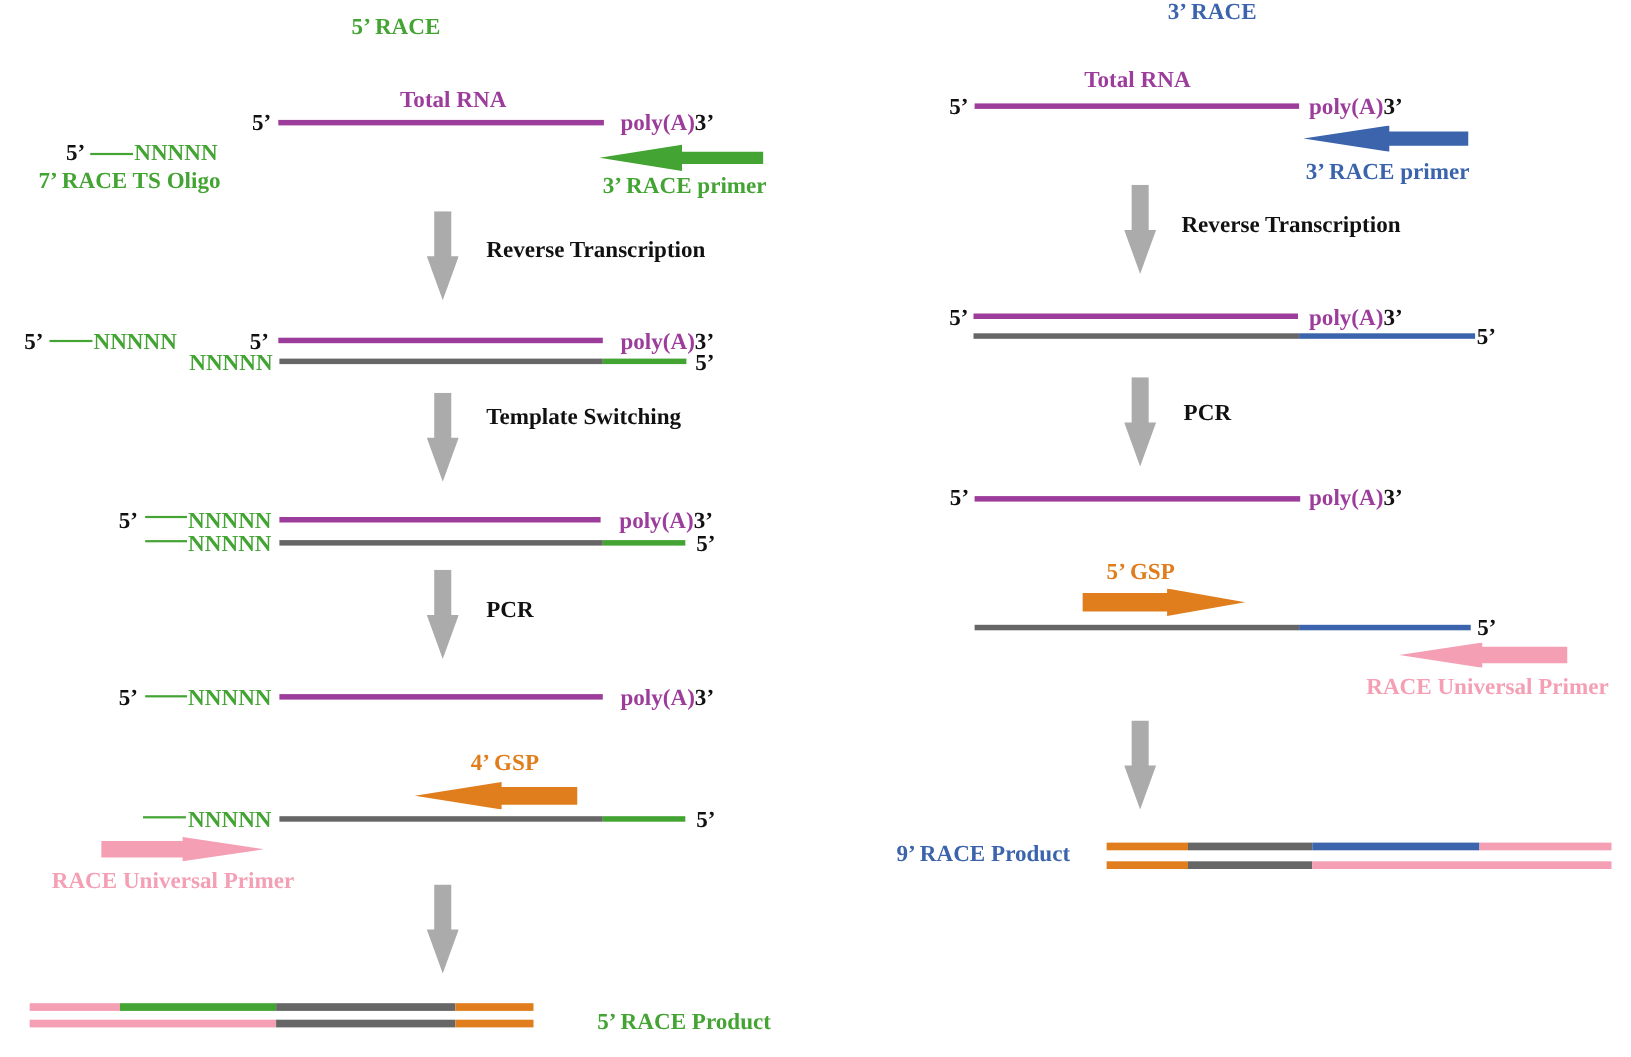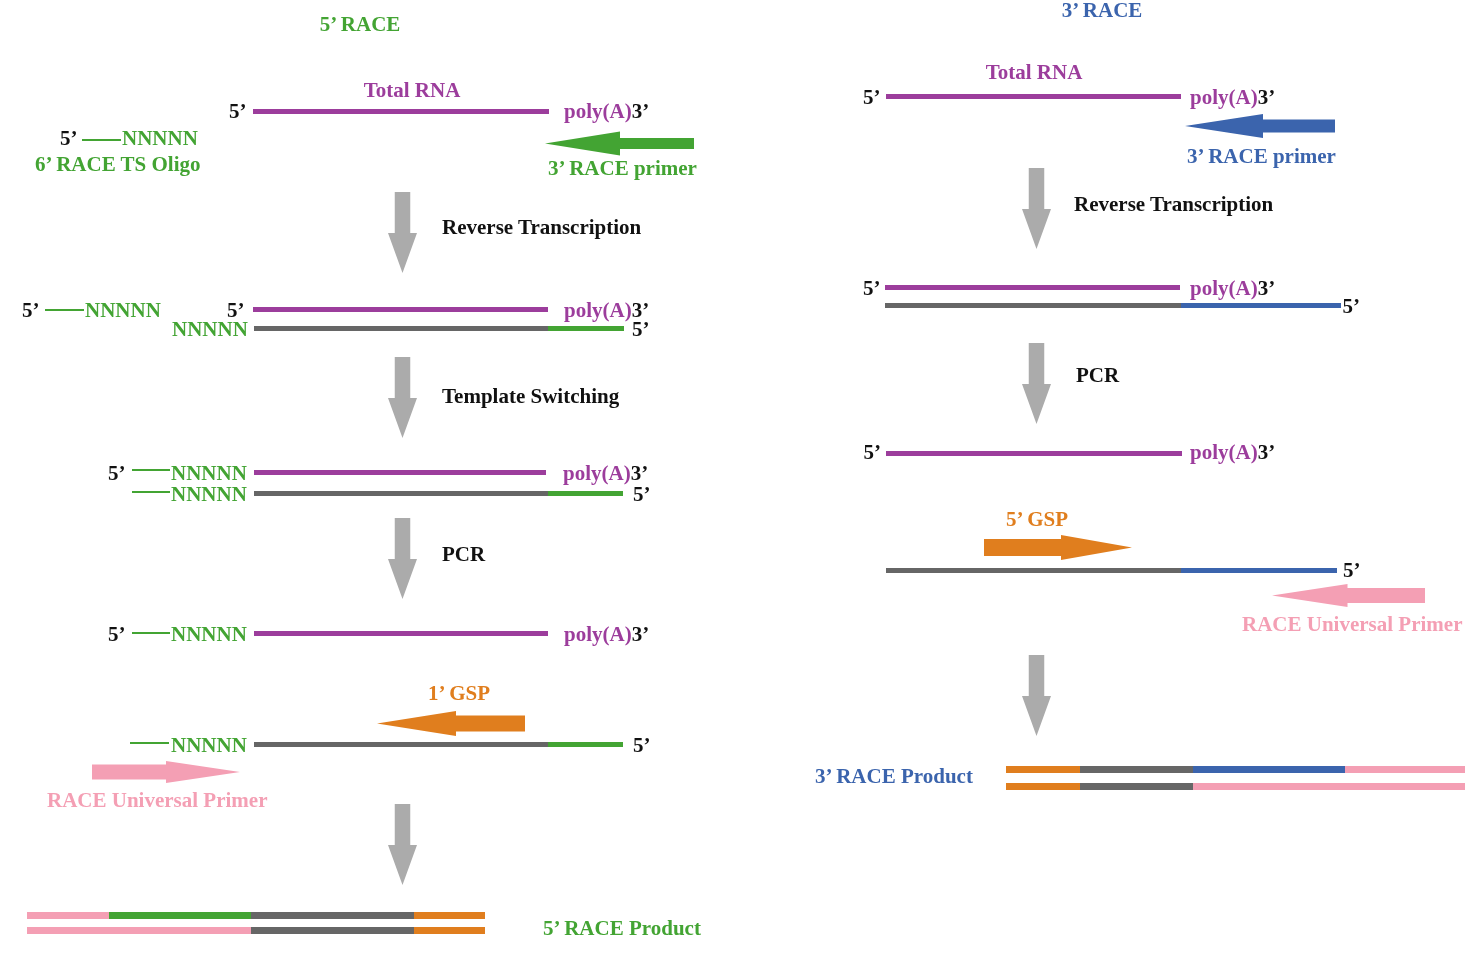--- a/index.html
+++ b/index.html
@@ -37,21 +37,21 @@
   <div class="t c-green tc" style="left:260px;top:14px;width:200px">5’ RACE</div>
 
   <div class="t c-purple tc" style="left:332px;top:80px;width:160px">Total RNA</div>
   <div class="t" style="left:229px;top:101px">5’</div>
   <div class="strand bg-purple" style="left:253px;top:108.5px;width:296px"></div>
   <div class="t" style="left:564px;top:101px"><span class="c-purple">poly(A)</span><span class="c-black">3’</span></div>
 
   <div class="t" style="left:60px;top:127.5px">5’</div>
   <div class="thin bg-green" style="left:82px;top:139px;width:39px"></div>
   <div class="t c-green" style="left:122px;top:127.5px">NNNNN</div>
-  <div class="t c-green" style="left:35px;top:153.5px">6’ RACE TS Oligo</div>
+  <div class="t c-green" style="left:35px;top:153.5px">7’ RACE TS Oligo</div>
 
   <svg class="arr" style="left:545px;top:131px" width="149" height="25" viewBox="0 0 149 25">
     <polygon class="f-green" points="0,12.5 75,0.5 75,7 149,7 149,18 75,18 75,24.5"></polygon>
   </svg>
   <div class="t c-green" style="left:548px;top:158px">3’ RACE primer</div>
 
   <svg class="arr" style="left:387.5px;top:192px" width="29" height="81" viewBox="0 0 29 81">
     <polygon class="f-gray" points="6.75,0 22.25,0 22.25,41 29,41 14.5,81 0,41 6.75,41"></polygon>
   </svg>
   <div class="t" style="left:442px;top:216.5px">Reverse Transcription</div>
@@ -63,21 +63,21 @@
   <div class="strand bg-purple" style="left:253px;top:307px;width:294.5px"></div>
   <div class="t" style="left:564px;top:300px"><span class="c-purple">poly(A)</span><span class="c-black">3’</span></div>
   <div class="t c-green" style="left:172px;top:319px">NNNNN</div>
   <div class="strand bg-gray" style="left:253.5px;top:326px;width:294px"></div>
   <div class="strand bg-green" style="left:547.5px;top:326px;width:76px"></div>
   <div class="t" style="left:632px;top:319px">5’</div>
 
   <svg class="arr" style="left:387.5px;top:357px" width="29" height="81" viewBox="0 0 29 81">
     <polygon class="f-gray" points="6.75,0 22.25,0 22.25,41 29,41 14.5,81 0,41 6.75,41"></polygon>
   </svg>
-  <div class="t" style="left:442px;top:386px">Template Switching</div>
+  <div class="t" style="left:442px;top:368px">Template Switching</div>
 
   <div class="t" style="left:108px;top:463px">5’</div>
   <div class="thin bg-green" style="left:131.5px;top:469px;width:38px"></div>
   <div class="t c-green" style="left:171px;top:463px">NNNNN</div>
   <div class="strand bg-purple" style="left:254px;top:470px;width:292px"></div>
   <div class="t" style="left:563px;top:463px"><span class="c-purple">poly(A)</span><span class="c-black">3’</span></div>
   <div class="thin bg-green" style="left:131.5px;top:491px;width:38px"></div>
   <div class="t c-green" style="left:171px;top:483.5px">NNNNN</div>
   <div class="strand bg-gray" style="left:254px;top:490.5px;width:294px"></div>
   <div class="strand bg-green" style="left:548px;top:490.5px;width:75px"></div>
@@ -87,21 +87,21 @@
     <polygon class="f-gray" points="6.75,0 22.25,0 22.25,41 29,41 14.5,81 0,41 6.75,41"></polygon>
   </svg>
   <div class="t" style="left:442px;top:543.5px">PCR</div>
 
   <div class="t" style="left:108px;top:624px">5’</div>
   <div class="thin bg-green" style="left:131.5px;top:632px;width:38px"></div>
   <div class="t c-green" style="left:171px;top:624px">NNNNN</div>
   <div class="strand bg-purple" style="left:254px;top:631px;width:293.5px"></div>
   <div class="t" style="left:564px;top:624px"><span class="c-purple">poly(A)</span><span class="c-black">3’</span></div>
 
-  <div class="t c-orange" style="left:428px;top:682.5px">1’ GSP</div>
+  <div class="t c-orange" style="left:428px;top:682.5px">4’ GSP</div>
   <svg class="arr" style="left:377px;top:710.5px" width="148" height="25" viewBox="0 0 148 25">
     <polygon class="f-orange" points="0,12.5 79,0 79,4.5 148,4.5 148,20.5 79,20.5 79,25"></polygon>
   </svg>
   <div class="thin bg-green" style="left:130px;top:742px;width:39px"></div>
   <div class="t c-green" style="left:171px;top:734.5px">NNNNN</div>
   <div class="strand bg-gray" style="left:254px;top:741.5px;width:294px"></div>
   <div class="strand bg-green" style="left:548px;top:741.5px;width:75px"></div>
   <div class="t" style="left:633px;top:734.5px">5’</div>
 
   <svg class="arr" style="left:92px;top:761px" width="148" height="22" viewBox="0 0 148 22">
@@ -165,21 +165,21 @@
 
   <svg class="arr" style="left:1272px;top:583.5px" width="153" height="23" viewBox="0 0 153 23">
     <polygon class="f-pink" points="0,11.5 75.5,0 75.5,4 153,4 153,19 75.5,19 75.5,23"></polygon>
   </svg>
   <div class="t c-pink" style="left:1242px;top:614px">RACE Universal Primer</div>
 
   <svg class="arr" style="left:1021.5px;top:655px" width="29" height="81" viewBox="0 0 29 81">
     <polygon class="f-gray" points="6.75,0 22.25,0 22.25,41 29,41 14.5,81 0,41 6.75,41"></polygon>
   </svg>
 
-  <div class="t c-blue" style="left:815px;top:766px">3’ RACE Product</div>
+  <div class="t c-blue" style="left:815px;top:766px">9’ RACE Product</div>
   <div class="strand bg-orange" style="left:1005.5px;top:766px;width:74.5px;height:7px"></div>
   <div class="strand bg-gray" style="left:1080px;top:766px;width:112.5px;height:7px"></div>
   <div class="strand bg-blue" style="left:1192.5px;top:766px;width:152.5px;height:7px"></div>
   <div class="strand bg-pink" style="left:1345px;top:766px;width:120px;height:7px"></div>
   <div class="strand bg-orange" style="left:1005.5px;top:783px;width:74.5px;height:7px"></div>
   <div class="strand bg-gray" style="left:1080px;top:783px;width:112.5px;height:7px"></div>
   <div class="strand bg-pink" style="left:1192.5px;top:783px;width:272.5px;height:7px"></div>
 
 </div>
 

